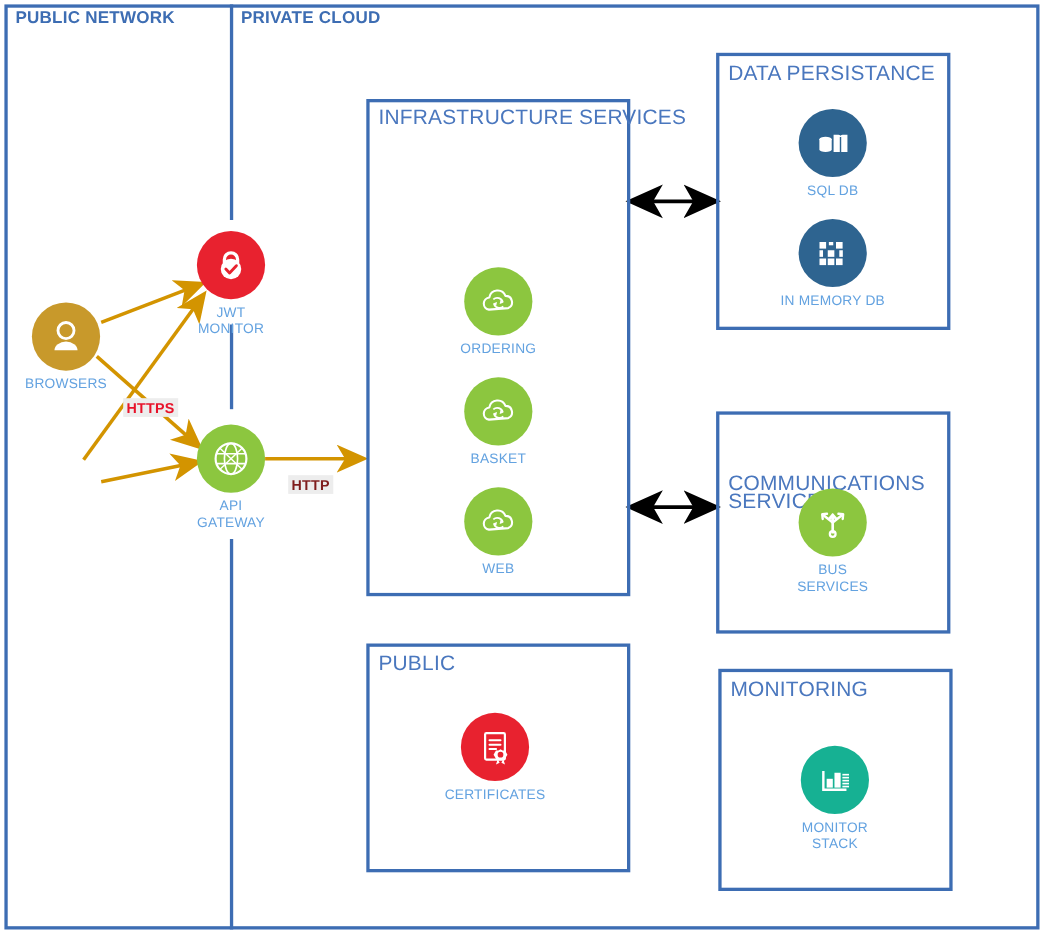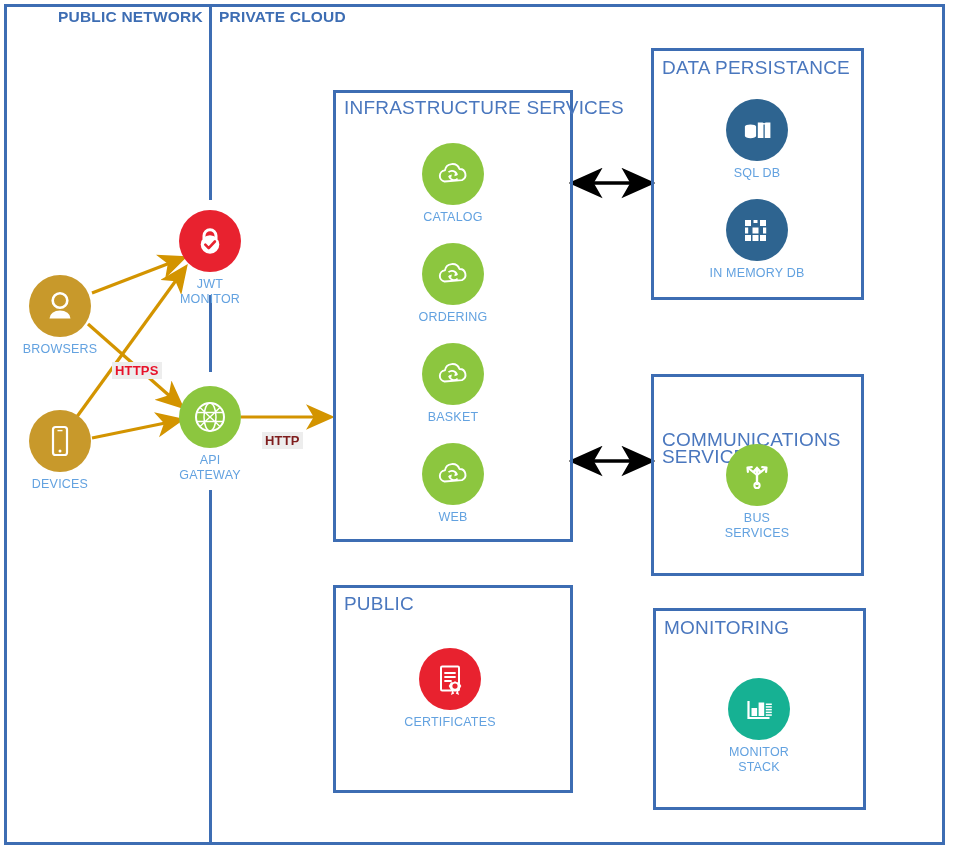--- a/index.html
+++ b/index.html
@@ -118,21 +118,21 @@
 </head>
 <body>
 
 <div id="canvas">
 
   <div class="outer-frame"></div>
   <div class="zone-divider"></div>
   <div class="divider-gap" style="top:200px;height:95px;"></div>
   <div class="divider-gap" style="top:372px;height:118px;"></div>
 
-  <div class="zone-label" style="left:14px;top:8px;margin-left:44px;">PUBLIC NETWORK</div>
+  <div class="zone-label" style="left:14px;top:8px;">PUBLIC NETWORK</div>
   <div class="zone-label" style="left:219px;top:8px;">PRIVATE CLOUD</div>
 
   <svg class="conn-svg">
     <defs>
       <marker id="arrow-gold" markerWidth="9" markerHeight="9" refX="7.5" refY="4" orient="auto">
         <path d="M0,0 L9,4 L0,8 L2.4,4 Z" fill="#D39400"></path>
       </marker>
       <marker id="arrow-black-end" markerWidth="10" markerHeight="10" refX="9" refY="4.5" orient="auto">
         <path d="M0,0 L10,4.5 L0,9 L2.6,4.5 Z" fill="#000000"></path>
       </marker>
@@ -178,30 +178,20 @@
   <div class="node" style="left:0px;top:275px;">
     <div class="circle" style="background:#C8992B;">
       <svg width="36" height="36" viewBox="0 0 36 36">
         <circle cx="18" cy="12.5" r="7.3" fill="none" stroke="#ffffff" stroke-width="2.6"></circle>
         <path d="M7.5 30.5 a10.5 8 0 0 1 21 0 z" fill="#ffffff"></path>
       </svg>
     </div>
     <div class="label">BROWSERS</div>
   </div>
 
-  <div class="node" style="left:0px;top:410px;">
-    <div class="circle" style="background:#C8992B;">
-      <svg width="34" height="34" viewBox="0 0 34 34">
-        <rect x="10" y="3" width="14" height="28" rx="2.6" fill="none" stroke="#ffffff" stroke-width="2.2"></rect>
-        <line x1="14.5" y1="6.6" x2="19.5" y2="6.6" stroke="#ffffff" stroke-width="1.4"></line>
-        <circle cx="17" cy="27" r="1.5" fill="#ffffff"></circle>
-      </svg>
-    </div>
-    <div class="label">DEVICES</div>
-  </div>
 
   <div class="node" style="left:150px;top:210px;">
     <div class="circle" style="background:#E8222F;">
       <svg width="34" height="34" viewBox="0 0 34 34">
         <path d="M11 15 v-3.2 a6 6 0 0 1 12 0 V15" fill="none" stroke="#ffffff" stroke-width="3"></path>
         <circle cx="17" cy="20.5" r="9.3" fill="#ffffff"></circle>
         <path d="M12.3 20.6 l3.4 3.5 l6.2 -6.6" fill="none" stroke="#E8222F" stroke-width="2.6" stroke-linecap="round" stroke-linejoin="round"></path>
       </svg>
     </div>
     <div class="label">JWT
@@ -214,32 +204,20 @@
         <circle cx="20" cy="20" r="14" fill="none" stroke="#ffffff" stroke-width="2"></circle>
         <ellipse cx="20" cy="20" rx="6" ry="14" fill="none" stroke="#ffffff" stroke-width="1.5"></ellipse>
         <path d="M6.6 15.5 h26.8 M6.6 24.5 h26.8" fill="none" stroke="#ffffff" stroke-width="1.5"></path>
         <path d="M10 10.5 L20 20 L30 10.5 M10 29.5 L20 20 L30 29.5" fill="none" stroke="#ffffff" stroke-width="1.3"></path>
       </svg>
     </div>
     <div class="label">API
 GATEWAY</div>
   </div>
 
-  <div class="node" style="left:393px;top:143px;">
-    <div class="circle" style="background:#8CC63F;">
-      <svg width="38" height="38" viewBox="0 0 38 38">
-        <path d="M10.5 26.5 a5.6 5.6 0 0 1 0.4 -11.1 a7.6 7.6 0 0 1 14.6 -1.4 a5.8 5.8 0 0 1 2.5 11.1 z" fill="none" stroke="#ffffff" stroke-width="1.9" stroke-linejoin="round"></path>
-        <path d="M14.5 17.2 a5.2 5.2 0 0 1 8.6 2.8" fill="none" stroke="#ffffff" stroke-width="1.7"></path>
-        <path d="M21 17.6 l2.4 2.6 l-3.1 1.1" fill="#ffffff"></path>
-        <path d="M23.6 23.6 a5.2 5.2 0 0 1 -8.6 -2.8" fill="none" stroke="#ffffff" stroke-width="1.7"></path>
-        <path d="M17.1 23.2 l-2.4 -2.6 l3.1 -1.1" fill="#ffffff"></path>
-      </svg>
-    </div>
-    <div class="label">CATALOG</div>
-  </div>
 
   <div class="node" style="left:393px;top:243px;">
     <div class="circle" style="background:#8CC63F;">
       <svg width="38" height="38" viewBox="0 0 38 38">
         <path d="M10.5 26.5 a5.6 5.6 0 0 1 0.4 -11.1 a7.6 7.6 0 0 1 14.6 -1.4 a5.8 5.8 0 0 1 2.5 11.1 z" fill="none" stroke="#ffffff" stroke-width="1.9" stroke-linejoin="round"></path>
         <path d="M14.5 17.2 a5.2 5.2 0 0 1 8.6 2.8" fill="none" stroke="#ffffff" stroke-width="1.7"></path>
         <path d="M21 17.6 l2.4 2.6 l-3.1 1.1" fill="#ffffff"></path>
         <path d="M23.6 23.6 a5.2 5.2 0 0 1 -8.6 -2.8" fill="none" stroke="#ffffff" stroke-width="1.7"></path>
         <path d="M17.1 23.2 l-2.4 -2.6 l3.1 -1.1" fill="#ffffff"></path>
       </svg>

